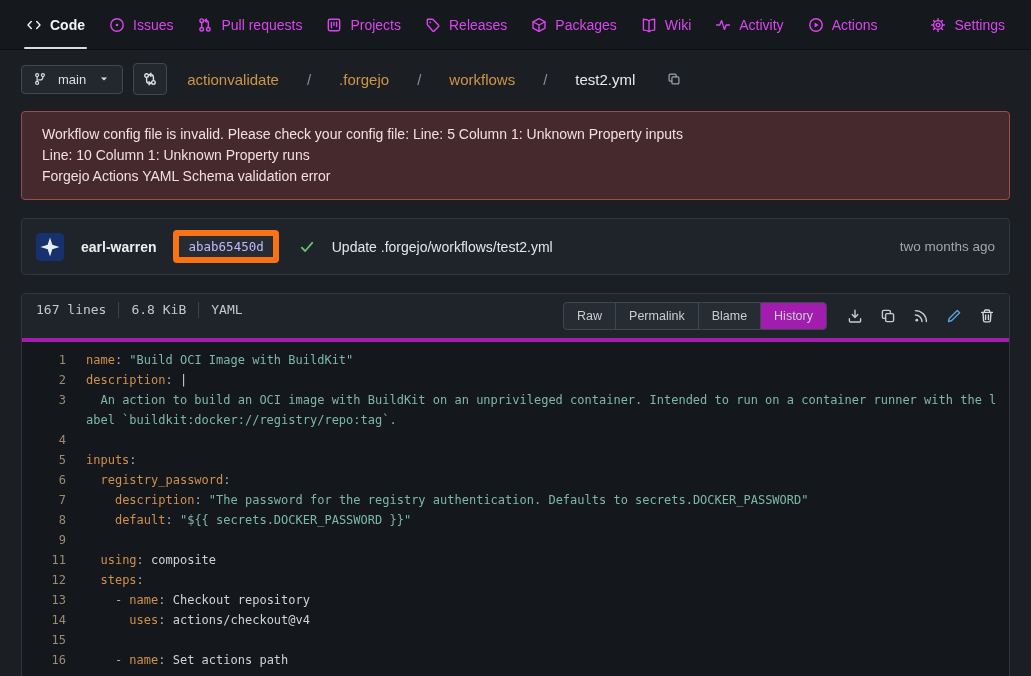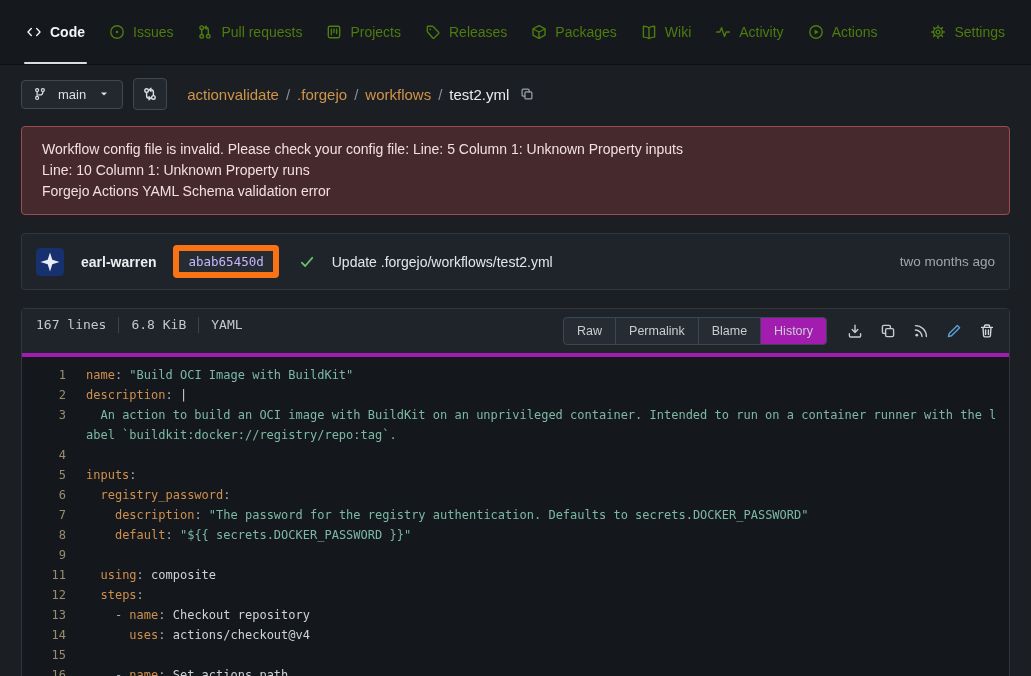--- a/index.html
+++ b/index.html
@@ -7,34 +7,34 @@
   body {
     background:#1b1f24;
     font-family:"Liberation Sans","DejaVu Sans",sans-serif;
     color:#d7dade;
     font-size:14px;
   }
   .mono { font-family:"DejaVu Sans Mono",monospace; }
   .icon { stroke:currentColor; fill:none; stroke-width:1.4; stroke-linecap:round; stroke-linejoin:round; flex:none; display:block; }
 
   
-  .navbar { display:flex; align-items:stretch; height:65px; background:#15181c; padding:0 14px; border-bottom:1px solid #0e1114; }
+  .navbar { display:flex; align-items:stretch; height:50px; background:#15181c; padding:0 14px; border-bottom:1px solid #0e1114; }
   .nav-items { display:flex; align-items:stretch; }
-  .nav-item { display:flex; align-items:center; gap:8px; padding:0 12px; color:#4d7c0f; font-size:14px; cursor:pointer; position:relative; text-decoration:none; }
+  .nav-item { display:flex; align-items:center; gap:8px; padding:0 12px; color:#d946ef; font-size:14px; cursor:pointer; position:relative; text-decoration:none; }
   .nav-item.active { color:#f2f4f6; font-weight:600; }
   .nav-item.active::after { content:""; position:absolute; left:10px; right:10px; bottom:0; height:2px; background:#d9dde1; border-radius:1px; }
   .nav-item .icon { width:16px; height:16px; }
   .nav-spacer { flex:1; }
 
   
   .repo-bar { display:flex; align-items:center; gap:10px; padding:13px 21px 10px; }
   .btn { display:inline-flex; align-items:center; gap:11px; background:#23282e; border:1px solid #40474f; border-radius:4px; color:#dcdfe3; font-size:13px; padding:6px 11px; cursor:pointer; font-family:inherit; }
   .icon-btn { padding:7px 8px; }
   .branch-btn .icon { width:14px; height:14px; }
-  .breadcrumb { display:flex; align-items:center; font-size:15px; margin-left:10px; }
+  .breadcrumb { display:flex; align-items:center; font-size:15px; margin-left:10px;gap:21px; }
   .crumb-link { color:#cf9449; text-decoration:none; cursor:pointer; }
   .crumb-sep { color:#89909a; margin:0 7px; }
   .crumb-current { color:#e8ebee; text-decoration:none; }
   .crumb-copy { margin-left:11px; color:#9aa2aa; display:inline-flex; cursor:pointer; }
   .crumb-copy .icon { width:14px; height:14px; }
 
   
   .error-banner { margin:6px 21px 18px; background:#45292c; border:1px solid #9b4c4f; border-radius:4px; padding:12px 20px; color:#f3dfdf; font-size:14px; line-height:21px; }
   .error-line { display:block; }
 

